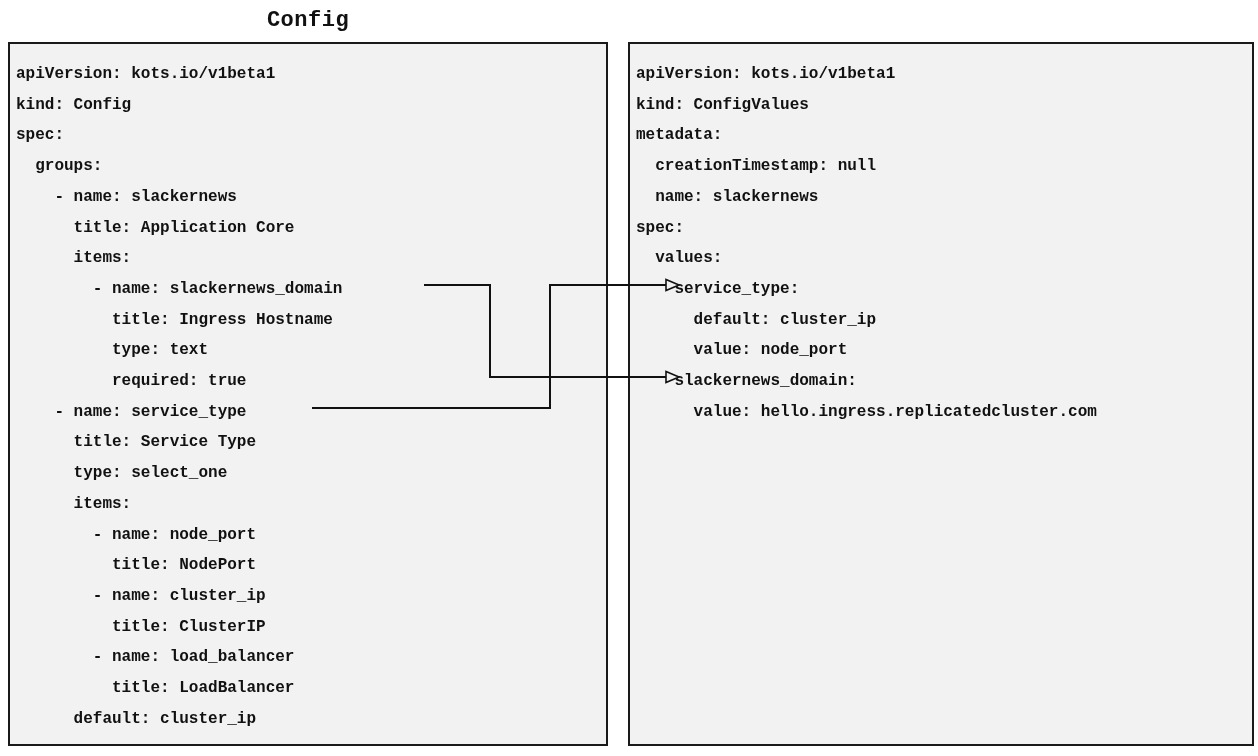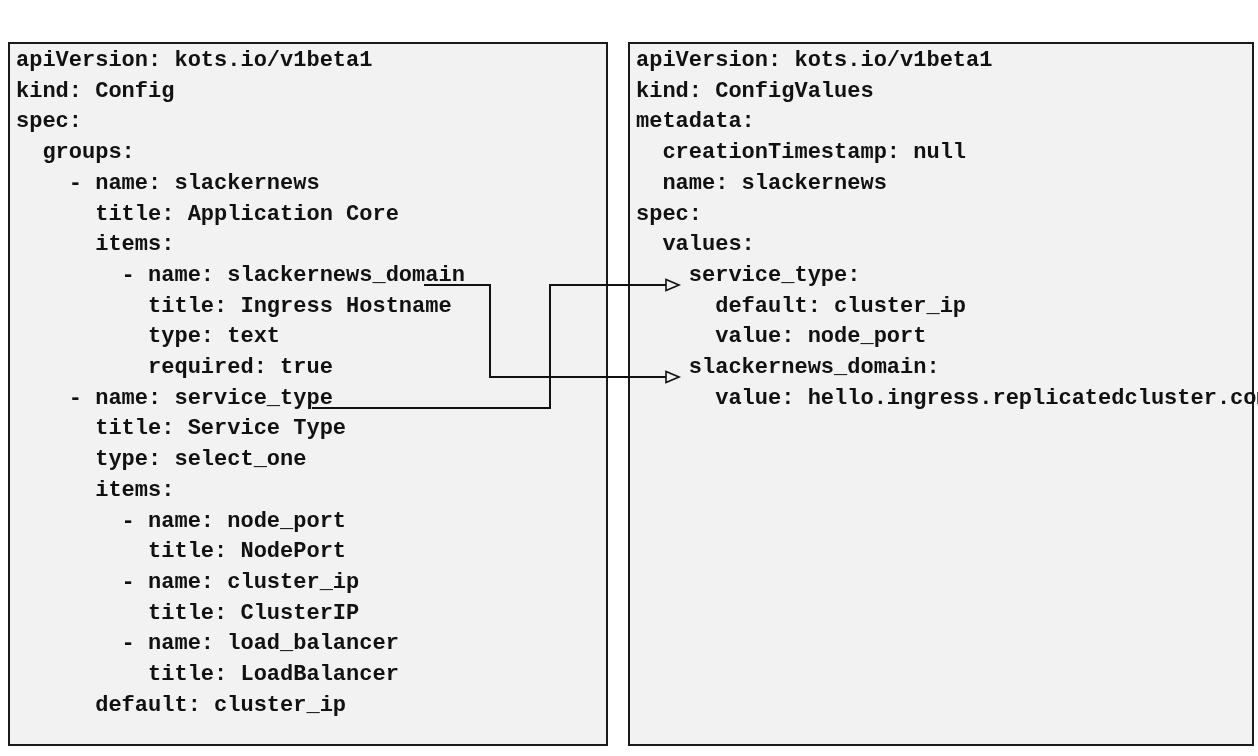--- a/index.html
+++ b/index.html
@@ -33,24 +33,24 @@
     top: 42px;
     height: 704px;
     background: #f2f2f2;
     border: 2px solid #1a1a1a;
     box-sizing: border-box;
   }
   .panel-config { left: 8px; width: 600px; }
   .panel-configvalues { left: 628px; width: 626px; }
   pre.code {
     margin: 0;
-    padding: 2px 0 0 6px;
+    padding: 15px 0 0 6px;
     font-family: "Liberation Mono", "DejaVu Sans Mono", monospace;
     font-weight: 700;
-    font-size: 22px;
+    font-size: 16px;
     line-height: 30.7px;
     color: #111111;
     white-space: pre;
   }
   svg.overlay {
     position: absolute;
     left: 0;
     top: 0;
     pointer-events: none;
   }
@@ -64,20 +64,21 @@
     stroke: #111111;
     stroke-width: 1.6;
     stroke-linejoin: miter;
   }
 </style>
 </head>
 <body>
 
 <div class="canvas">
 
+  <div class="panel-title title-config">Config</div>
 
 
   <div class="panel panel-config">
     <pre class="code">apiVersion: kots.io/v1beta1
 kind: Config
 spec:
   groups:
     - name: slackernews
       title: Application Core
       items:

